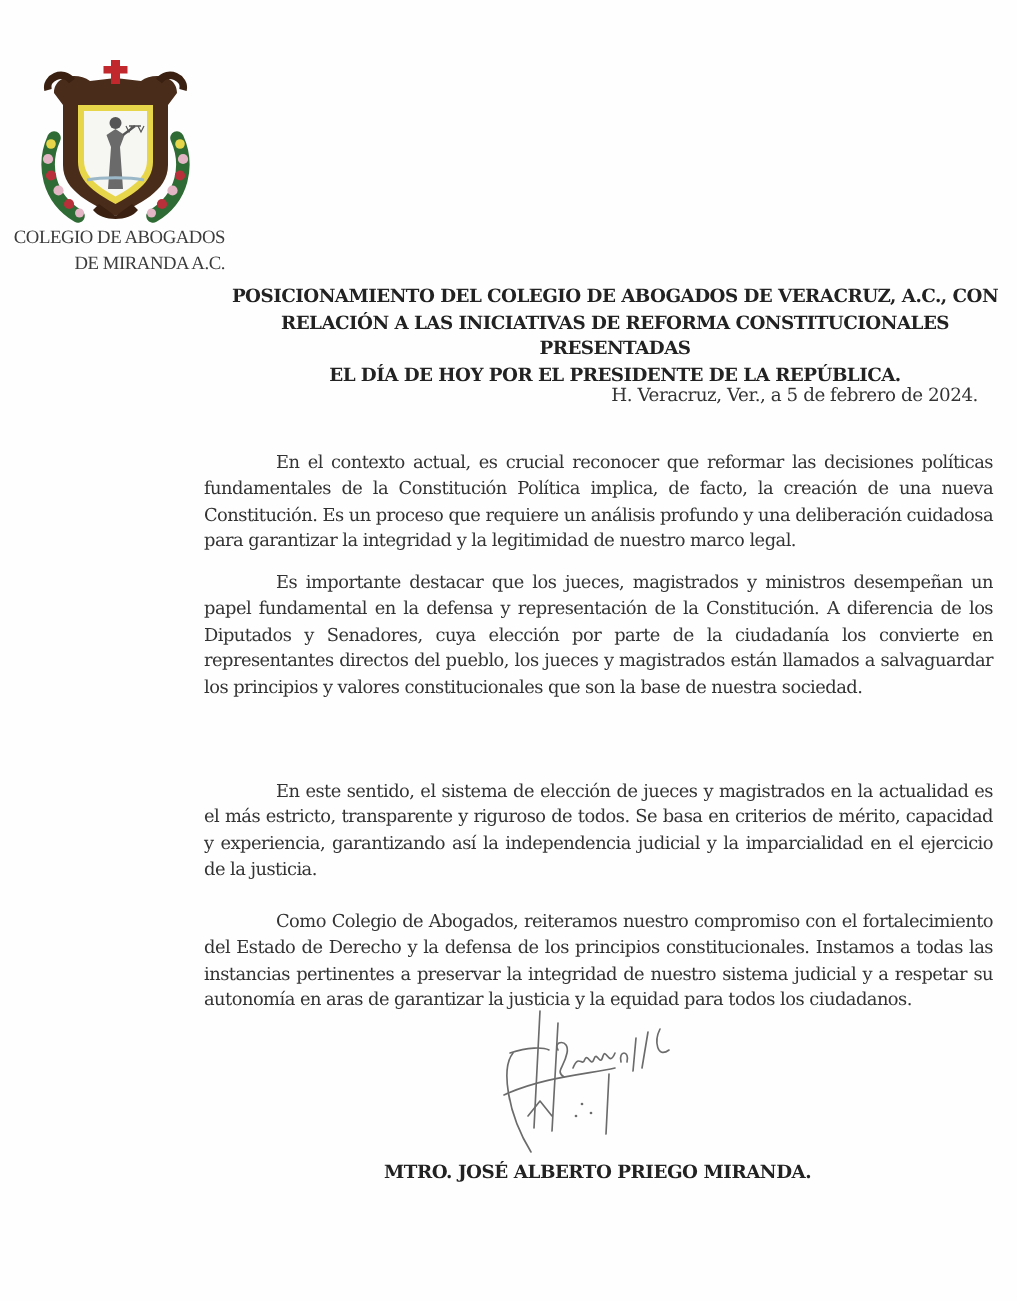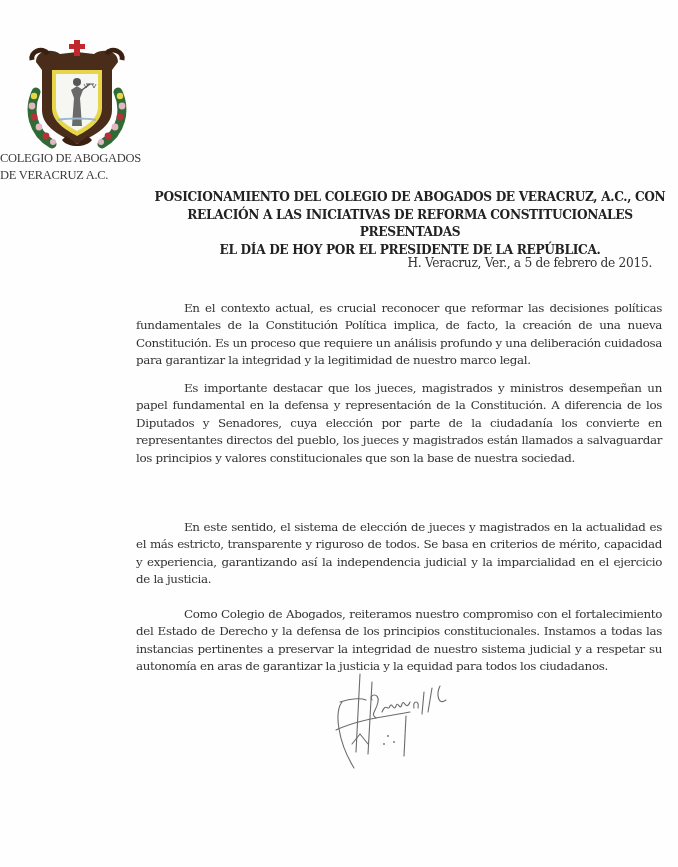--- a/index.html
+++ b/index.html
@@ -1,20 +1,20 @@
 <!DOCTYPE html>
 <html><head>
   <meta charset="utf-8">
   <style>
     html, body { margin: 0; padding: 0; background: #ffffff; }
     body { width: 678px; height: 867px; position: relative; overflow: hidden; color: #2b2b2b; }
     .page { position: absolute; left: 0; top: 0; width: 678px; height: 867px; background: #fefefe; }
 
     .logo { position: absolute; left: 22px; top: 40px; width: 110px; height: 110px; }
-    .org-name { position: absolute; left: 0; top: 150px; width: 150px; text-align: left;
+    .org-name { position: absolute; left: 0; top: 150px; width: 150px; text-align: right;
       font-family: "Liberation Serif", "DejaVu Serif", serif; font-size: 12.5px; line-height: 17px;
       color: #3c3c3c; letter-spacing: -0.3px; }
 
     .title { position: absolute; left: 140px; top: 189px; width: 540px; text-align: center;
       font-family: "DejaVu Serif", serif; font-weight: bold; font-size: 12.2px; line-height: 17.5px;
       color: #222; letter-spacing: -0.35px; }
 
     .date { position: absolute; right: 26px; top: 256px; font-family: "DejaVu Serif", serif;
       font-size: 12.2px; color: #333; letter-spacing: -0.3px; }
 
@@ -75,30 +75,30 @@
     </g>
 
     <rect x="52" y="0" width="6" height="16" fill="#c0282d"></rect>
     <rect x="47" y="4" width="16" height="5" fill="#c0282d"></rect>
 
     <path d="M40 100 C46 108 64 108 70 100 L66 96 L55 104 L44 96 Z" fill="#3a2010"></path>
   </svg>
 
   <div class="org-name">
     <div>COLEGIO DE ABOGADOS</div>
-    <div>DE VERACRUZ A.C.</div>
+    <div>DE MIRANDA A.C.</div>
   </div>
 
   <div class="title">
     <div>POSICIONAMIENTO DEL COLEGIO DE ABOGADOS DE VERACRUZ, A.C., CON</div>
     <div>RELACIÓN A LAS INICIATIVAS DE REFORMA CONSTITUCIONALES PRESENTADAS</div>
     <div>EL DÍA DE HOY POR EL PRESIDENTE DE LA REPÚBLICA.</div>
   </div>
 
-  <div class="date">H. Veracruz, Ver., a 5 de febrero de 2015.</div>
+  <div class="date">H. Veracruz, Ver., a 5 de febrero de 2024.</div>
 
   <p class="para p1">En el contexto actual, es crucial reconocer que reformar las decisiones políticas fundamentales de la Constitución Política implica, de facto, la creación de una nueva Constitución. Es un proceso que requiere un análisis profundo y una deliberación cuidadosa para garantizar la integridad y la legitimidad de nuestro marco legal.</p>
   <p class="para p2">Es importante destacar que los jueces, magistrados y ministros desempeñan un papel fundamental en la defensa y representación de la Constitución. A diferencia de los Diputados y Senadores, cuya elección por parte de la ciudadanía los convierte en representantes directos del pueblo, los jueces y magistrados están llamados a salvaguardar los principios y valores constitucionales que son la base de nuestra sociedad.</p>
   <p class="para p4">Como Colegio de Abogados, reiteramos nuestro compromiso con el fortalecimiento del Estado de Derecho y la defensa de los principios constitucionales. Instamos a todas las instancias pertinentes a preservar la integridad de nuestro sistema judicial y a respetar su autonomía en aras de garantizar la justicia y la equidad para todos los ciudadanos.</p>
   <p class="para p3">En este sentido, el sistema de elección de jueces y magistrados en la actualidad es el más estricto, transparente y riguroso de todos. Se basa en criterios de mérito, capacidad y experiencia, garantizando así la independencia judicial y la imparcialidad en el ejercicio de la justicia.</p>
 
   <svg class="signature" viewBox="0 0 130 100">
     <g stroke="#6b6b6b" stroke-width="1.1" fill="none" stroke-linecap="round">
       <path d="M28 2 L24 80"></path>
       <path d="M40 10 L36 82"></path>
@@ -114,13 +114,14 @@
       <path d="M28 62 L20 72 M28 62 L36 72"></path>
       <path d="M74 44 L72 84"></path>
     </g>
     <g fill="#6b6b6b">
       <circle cx="56" cy="64" r="0.9"></circle>
       <circle cx="62" cy="70" r="0.9"></circle>
       <circle cx="52" cy="72" r="0.9"></circle>
     </g>
   </svg>
 
+  <div class="signer">MTRO. JOSÉ ALBERTO PRIEGO MIRANDA.</div>
 </div>
 
 </body></html>

